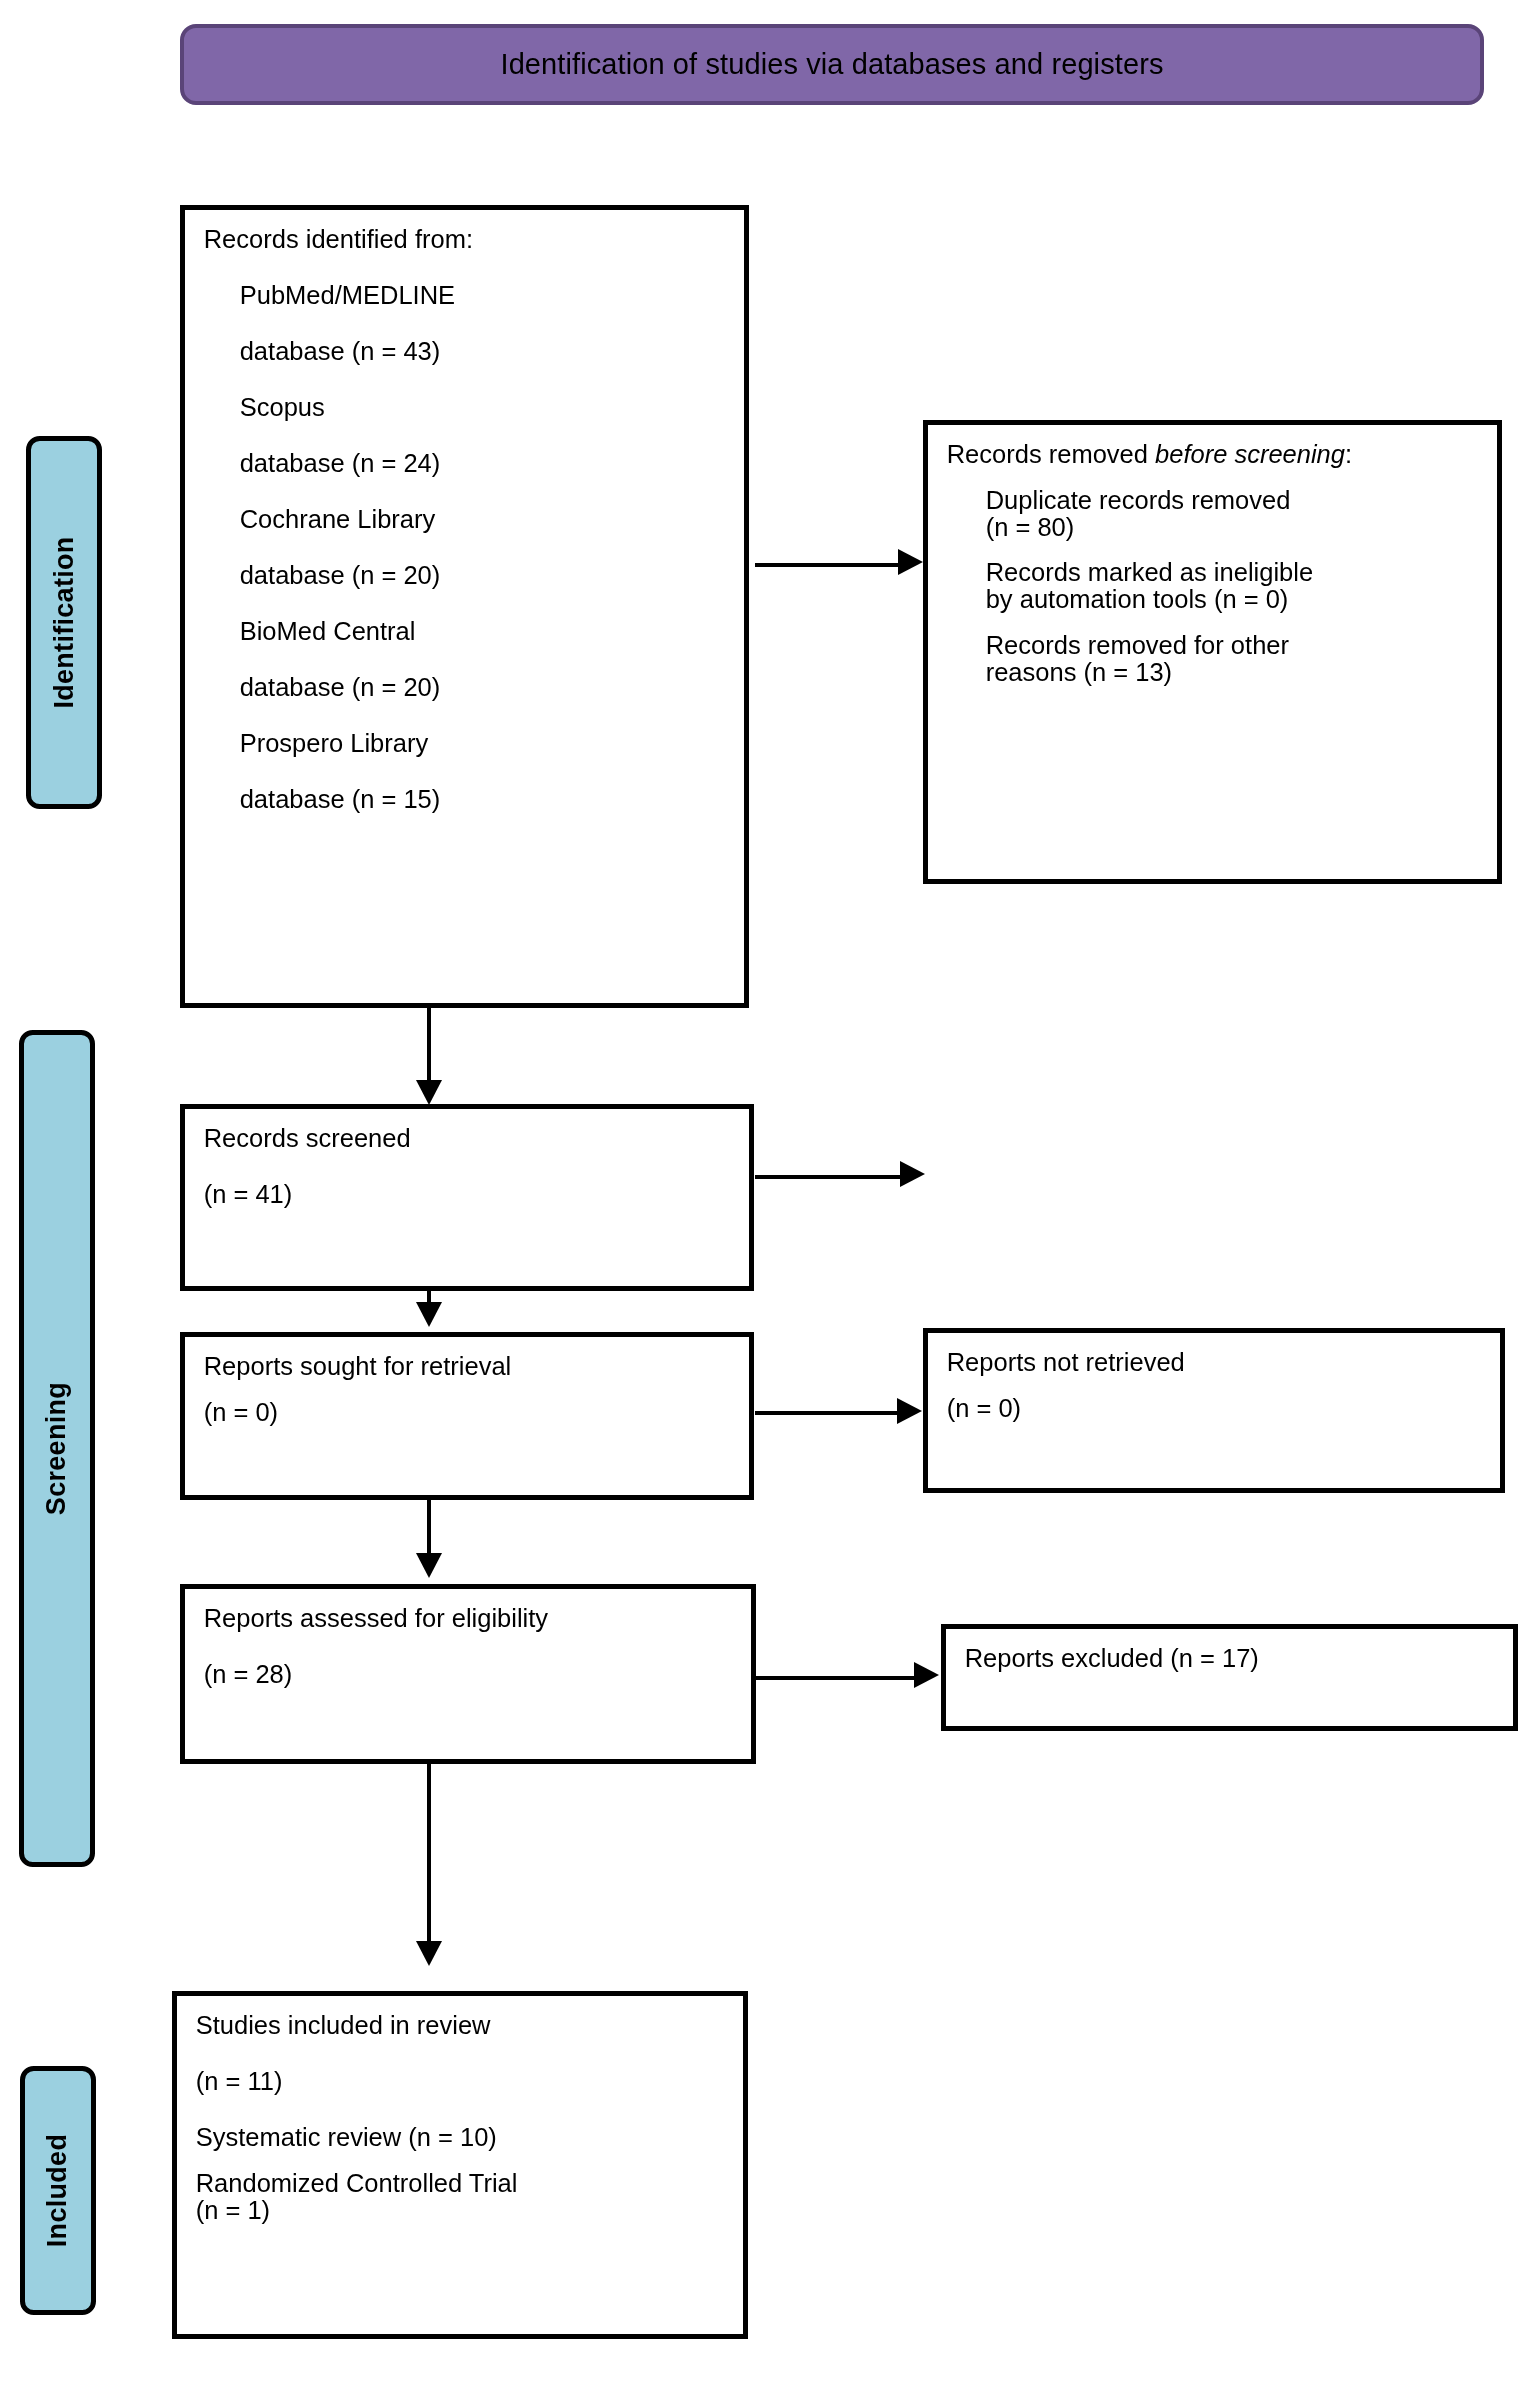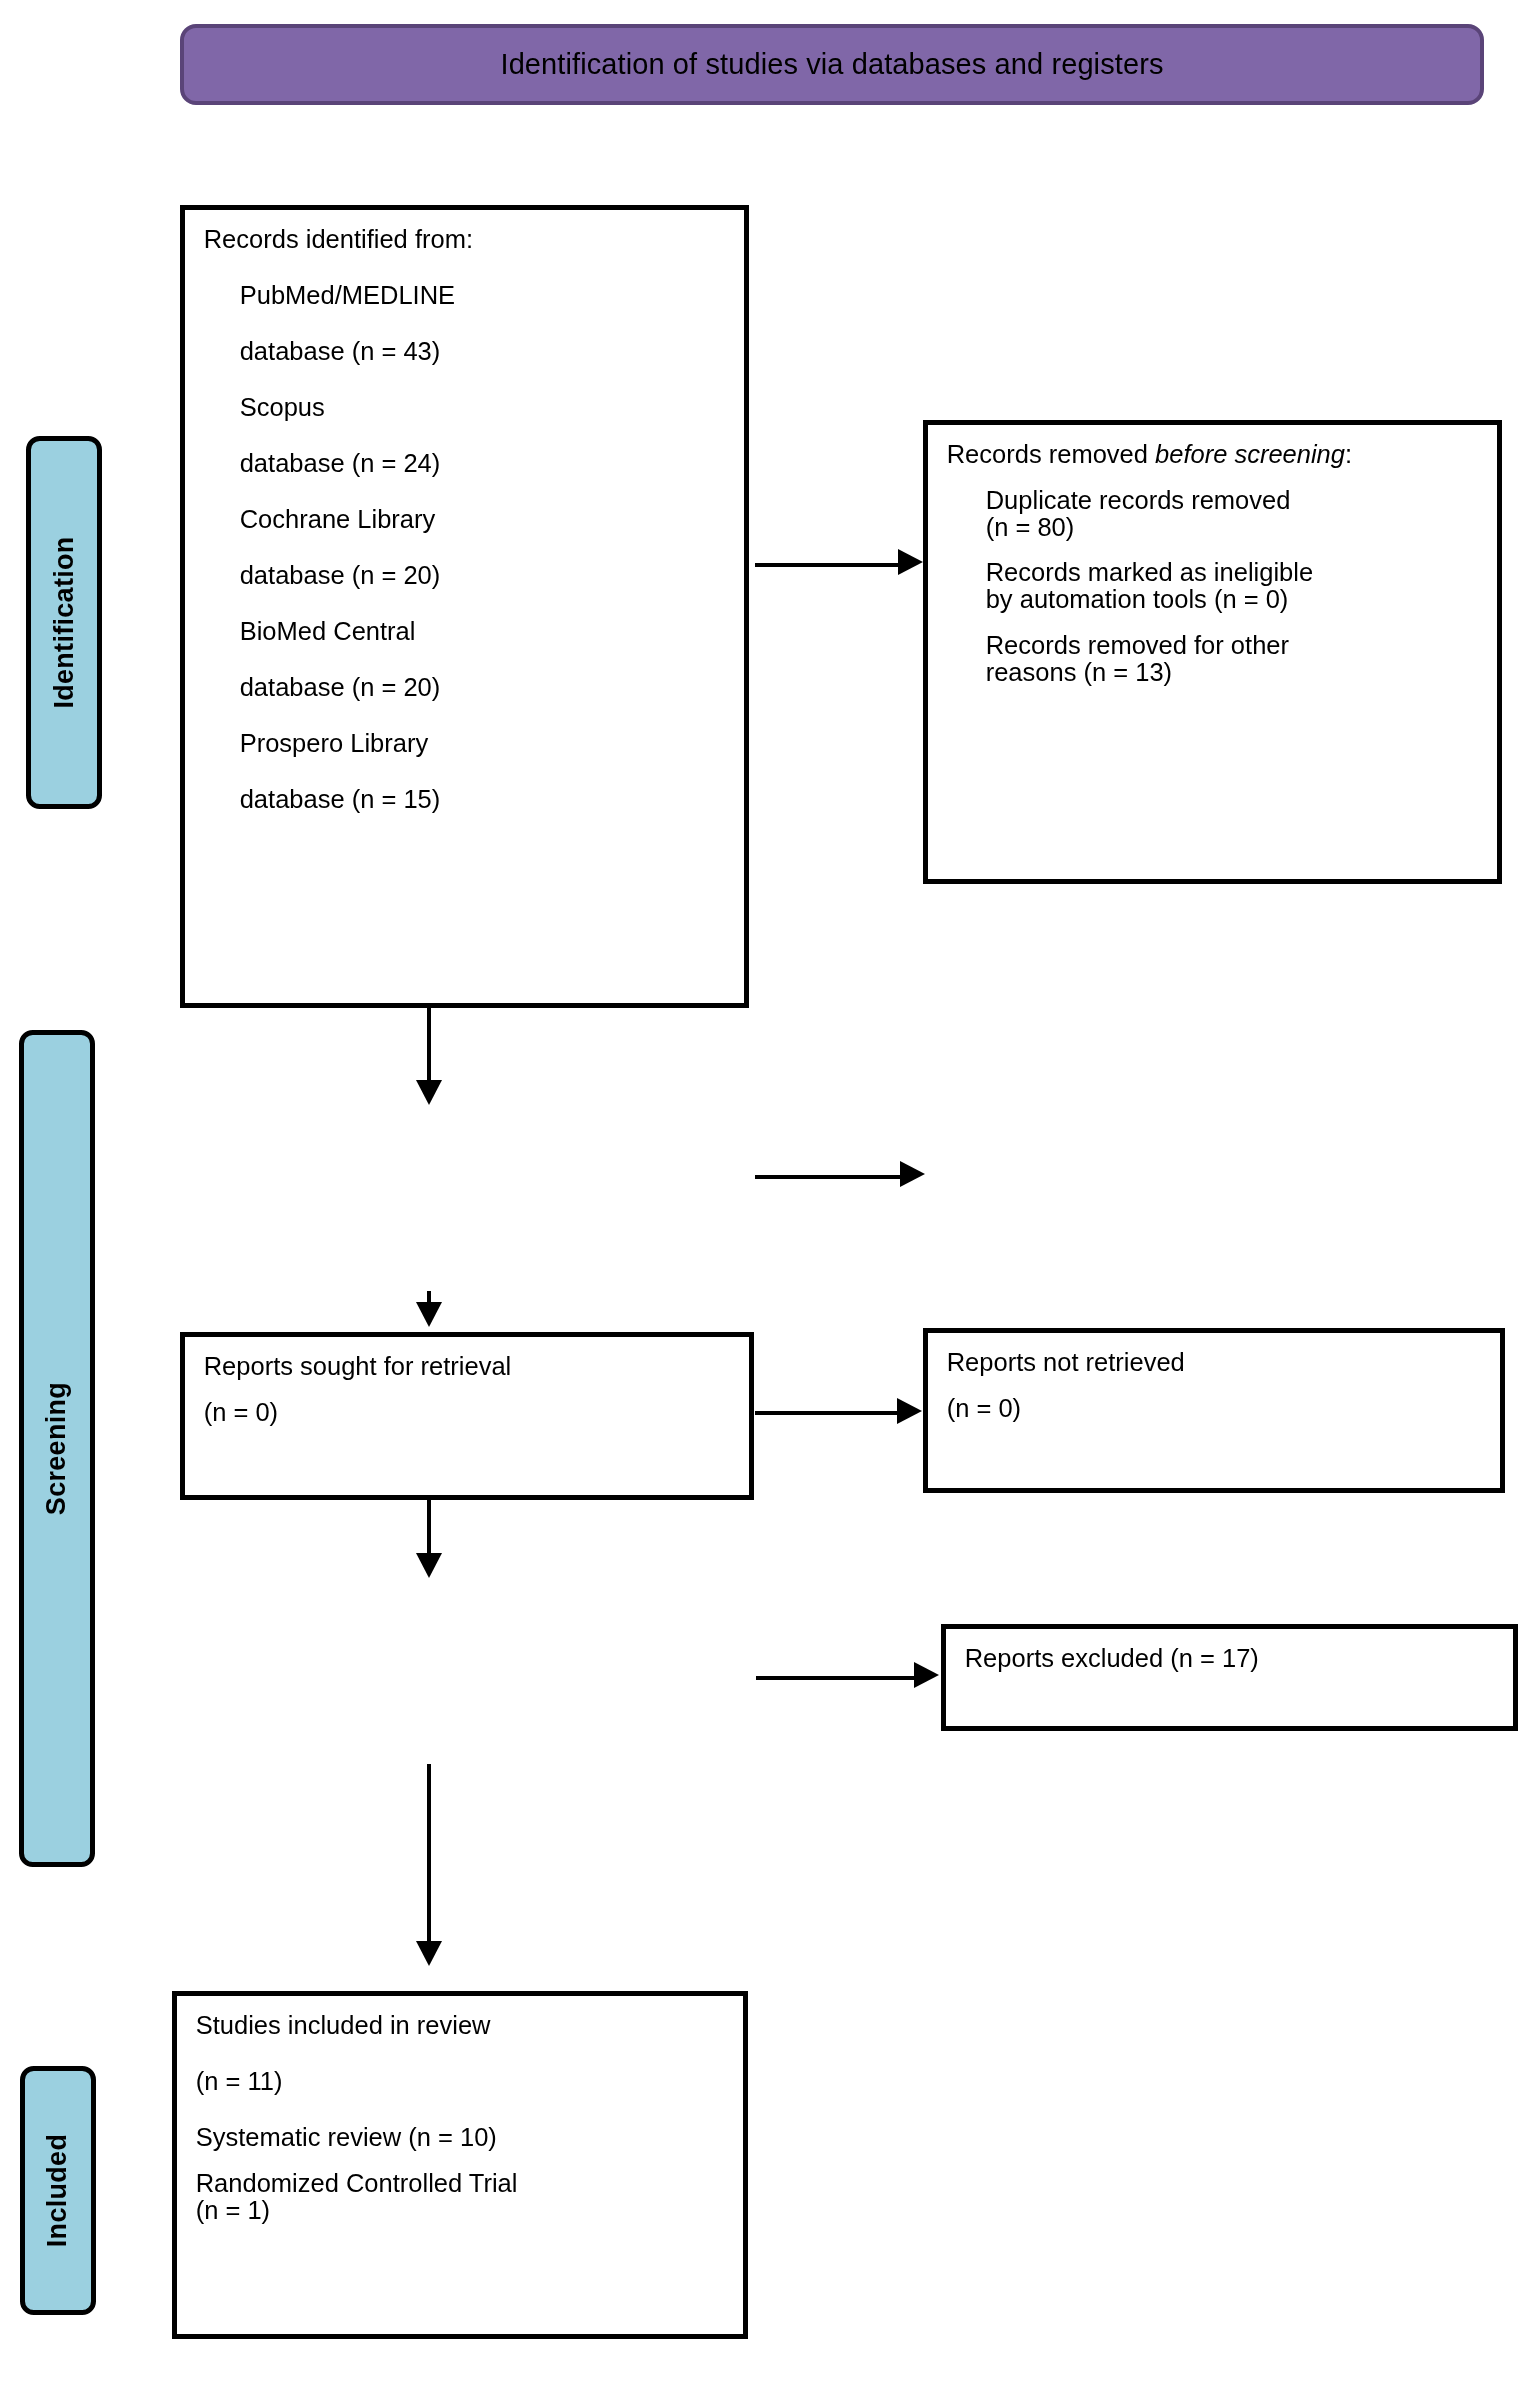--- a/index.html
+++ b/index.html
@@ -206,34 +206,44 @@
     <p class="indent2">Duplicate records removed</p>
     <p class="indent2">(n = 80)</p>
     <div class="gap-md"></div>
     <p class="indent2">Records marked as ineligible</p>
     <p class="indent2">by automation tools (n = 0)</p>
     <div class="gap-md"></div>
     <p class="indent2">Records removed for other</p>
     <p class="indent2">reasons (n = 13)</p>
   </div>
 
+  <div class="box" id="box-records-screened">
+    <p>Records screened</p>
+    <div class="gap-lg"></div>
+    <p>(n = 41)</p>
+  </div>
 
 
   <div class="box" id="box-reports-sought">
     <p>Reports sought for retrieval</p>
     <div class="gap-md"></div>
     <p>(n = 0)</p>
   </div>
 
   <div class="box" id="box-reports-not-retr">
     <p>Reports not retrieved</p>
     <div class="gap-md"></div>
     <p>(n = 0)</p>
   </div>
 
+  <div class="box" id="box-reports-assessed">
+    <p>Reports assessed for eligibility</p>
+    <div class="gap-lg"></div>
+    <p>(n = 28)</p>
+  </div>
 
   <div class="box" id="box-reports-excluded">
     <p>Reports excluded (n = 17)</p>
   </div>
 
   <div class="box" id="box-studies-included">
     <p>Studies included in review</p>
     <div class="gap-lg"></div>
     <p>(n = 11)</p>
     <div class="gap-lg"></div>

